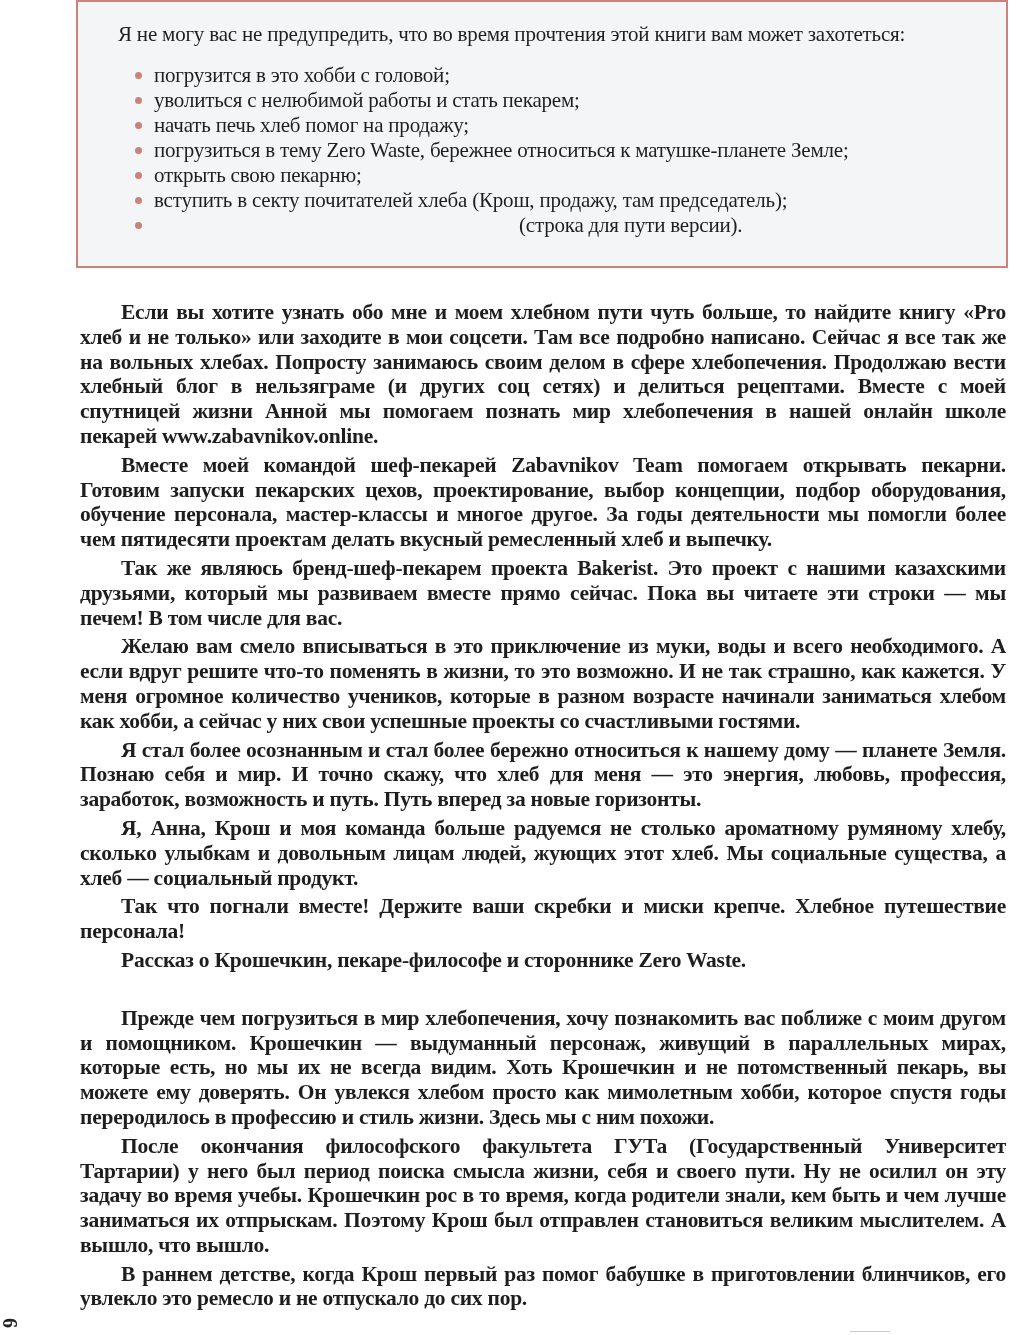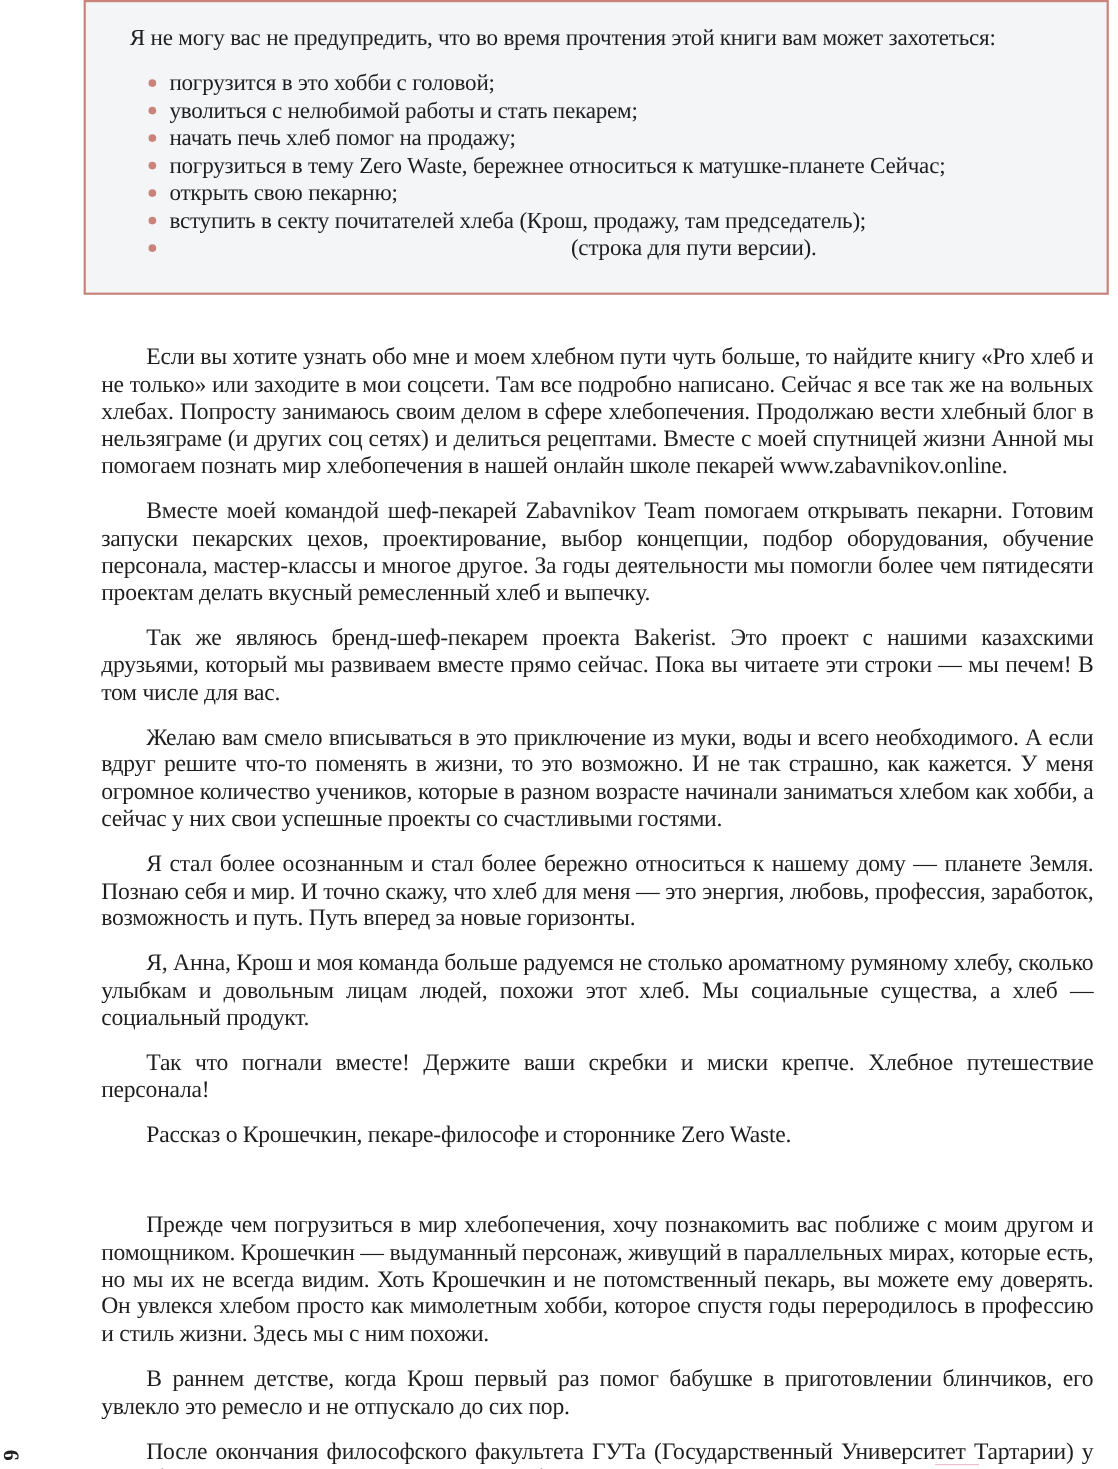--- a/index.html
+++ b/index.html
@@ -26,21 +26,21 @@
     .bullet {
       position: absolute; left: 1px; top: 9px; width: 7px; height: 7px;
       border-radius: 50%; background: #c9837a;
     }
     .blank-line { display: inline-block; width: 365px; }
     .body-text {
       position: absolute; left: 76px; top: 296px; width: 934px;
       font-size: 21.5px; line-height: 24.8px; letter-spacing: -0.25px;
       text-align: justify;
     }
-    .body-text p { margin: 16px; text-indent: 41px; }
+    .body-text p { margin: 4px; text-indent: 41px; font-weight: bold; }
     .section-gap { height: 25px; }
     .page-number {
       position: absolute; left: 2px; top: 1314px;
       font-size: 20px; font-weight: bold; color: #222;
       transform: rotate(90deg); transform-origin: center;
       width: 16px; height: 18px; line-height: 18px; text-align: center;
     }
     .pink-rule {
       position: absolute; left: 850px; top: 1331px; width: 40px; height: 1px;
       background: #f0b8c8;
@@ -49,37 +49,37 @@
 </head>
 <body>
 
 <div class="callout">
   <div class="callout-inner">
     <p class="callout-intro">Я не могу вас не предупредить, что во время прочтения этой книги вам может захотеться:</p>
     <ul class="callout-list">
       <li><span class="bullet"></span><span>погрузится в это хобби с головой;</span></li>
       <li><span class="bullet"></span><span>уволиться с нелюбимой работы и стать пекарем;</span></li>
       <li><span class="bullet"></span><span>начать печь хлеб помог на продажу;</span></li>
-      <li><span class="bullet"></span><span>погрузиться в тему Zero Waste, бережнее относиться к матушке-планете Сейчас;</span></li>
+      <li><span class="bullet"></span><span>погрузиться в тему Zero Waste, бережнее относиться к матушке-планете Земле;</span></li>
       <li><span class="bullet"></span><span>открыть свою пекарню;</span></li>
       <li><span class="bullet"></span><span>вступить в секту почитателей хлеба (Крош, продажу, там председатель);</span></li>
       <li><span class="bullet"></span><span class="blank-line"></span><span>(строка для пути версии).</span></li>
     </ul>
   </div>
 </div>
 
 <div class="body-text">
   <p>Если вы хотите узнать обо мне и моем хлебном пути чуть больше, то найдите книгу «Pro хлеб и не только» или заходите в мои соцсети. Там все подробно написано. Сейчас я все так же на вольных хлебах. Попросту занимаюсь своим делом в сфере хлебопечения. Продолжаю вести хлебный блог в нельзяграме (и других соц сетях) и делиться рецептами. Вместе с моей спутницей жизни Анной мы помогаем познать мир хлебопечения в нашей онлайн школе пекарей www.zabavnikov.online.</p>
   <p>Вместе моей командой шеф-пекарей Zabavnikov Team помогаем открывать пекарни. Готовим запуски пекарских цехов, проектирование, выбор концепции, подбор оборудования, обучение персонала, мастер-классы и многое другое. За годы деятельности мы помогли более чем пятидесяти проектам делать вкусный ремесленный хлеб и выпечку.</p>
   <p>Так же являюсь бренд-шеф-пекарем проекта Bakerist. Это проект с нашими казахскими друзьями, который мы развиваем вместе прямо сейчас. Пока вы читаете эти строки — мы печем! В том числе для вас.</p>
   <p>Желаю вам смело вписываться в это приключение из муки, воды и всего необходимого. А если вдруг решите что-то поменять в жизни, то это возможно. И не так страшно, как кажется. У меня огромное количество учеников, которые в разном возрасте начинали заниматься хлебом как хобби, а сейчас у них свои успешные проекты со счастливыми гостями.</p>
   <p>Я стал более осознанным и стал более бережно относиться к нашему дому — планете Земля. Познаю себя и мир. И точно скажу, что хлеб для меня — это энергия, любовь, профессия, заработок, возможность и путь. Путь вперед за новые горизонты.</p>
-  <p>Я, Анна, Крош и моя команда больше радуемся не столько ароматному румяному хлебу, сколько улыбкам и довольным лицам людей, похожи этот хлеб. Мы социальные существа, а хлеб — социальный продукт.</p>
+  <p>Я, Анна, Крош и моя команда больше радуемся не столько ароматному румяному хлебу, сколько улыбкам и довольным лицам людей, жующих этот хлеб. Мы социальные существа, а хлеб — социальный продукт.</p>
   <p>Так что погнали вместе! Держите ваши скребки и миски крепче. Хлебное путешествие персонала!</p>
   <p>Рассказ о Крошечкин, пекаре-философе и стороннике Zero Waste.</p>
   <div class="section-gap"></div>
   <p>Прежде чем погрузиться в мир хлебопечения, хочу познакомить вас поближе с моим другом и помощником. Крошечкин — выдуманный персонаж, живущий в параллельных мирах, которые есть, но мы их не всегда видим. Хоть Крошечкин и не потомственный пекарь, вы можете ему доверять. Он увлекся хлебом просто как мимолетным хобби, которое спустя годы переродилось в профессию и стиль жизни. Здесь мы с ним похожи.</p>
+  <p>После окончания философского факультета ГУТа (Государственный Университет Тартарии) у него был период поиска смысла жизни, себя и своего пути. Ну не осилил он эту задачу во время учебы. Крошечкин рос в то время, когда родители знали, кем быть и чем лучше заниматься их отпрыскам. Поэтому Крош был отправлен становиться великим мыслителем. А вышло, что вышло.</p>
   <p>В раннем детстве, когда Крош первый раз помог бабушке в приготовлении блинчиков, его увлекло это ремесло и не отпускало до сих пор.</p>
-  <p>После окончания философского факультета ГУТа (Государственный Университет Тартарии) у него был период поиска смысла жизни, себя и своего пути. Ну не осилил он эту задачу во время учебы. Крошечкин рос в то время, когда родители знали, кем быть и чем лучше заниматься их отпрыскам. Поэтому Крош был отправлен становиться великим мыслителем. А вышло, что вышло.</p>
 </div>
 
 <div class="page-number">6</div>
 <div class="pink-rule"></div>
 
 </body></html>

